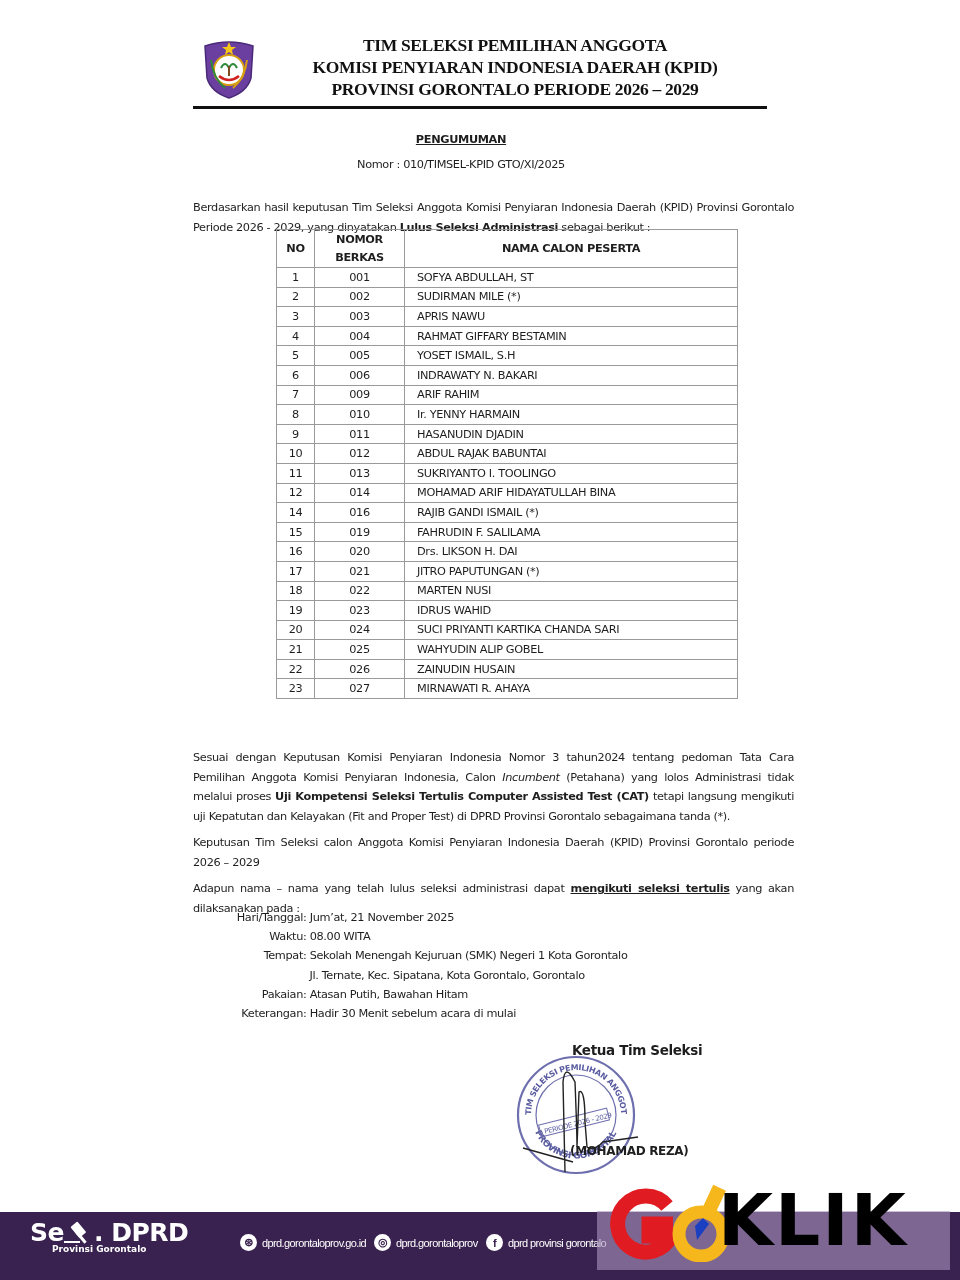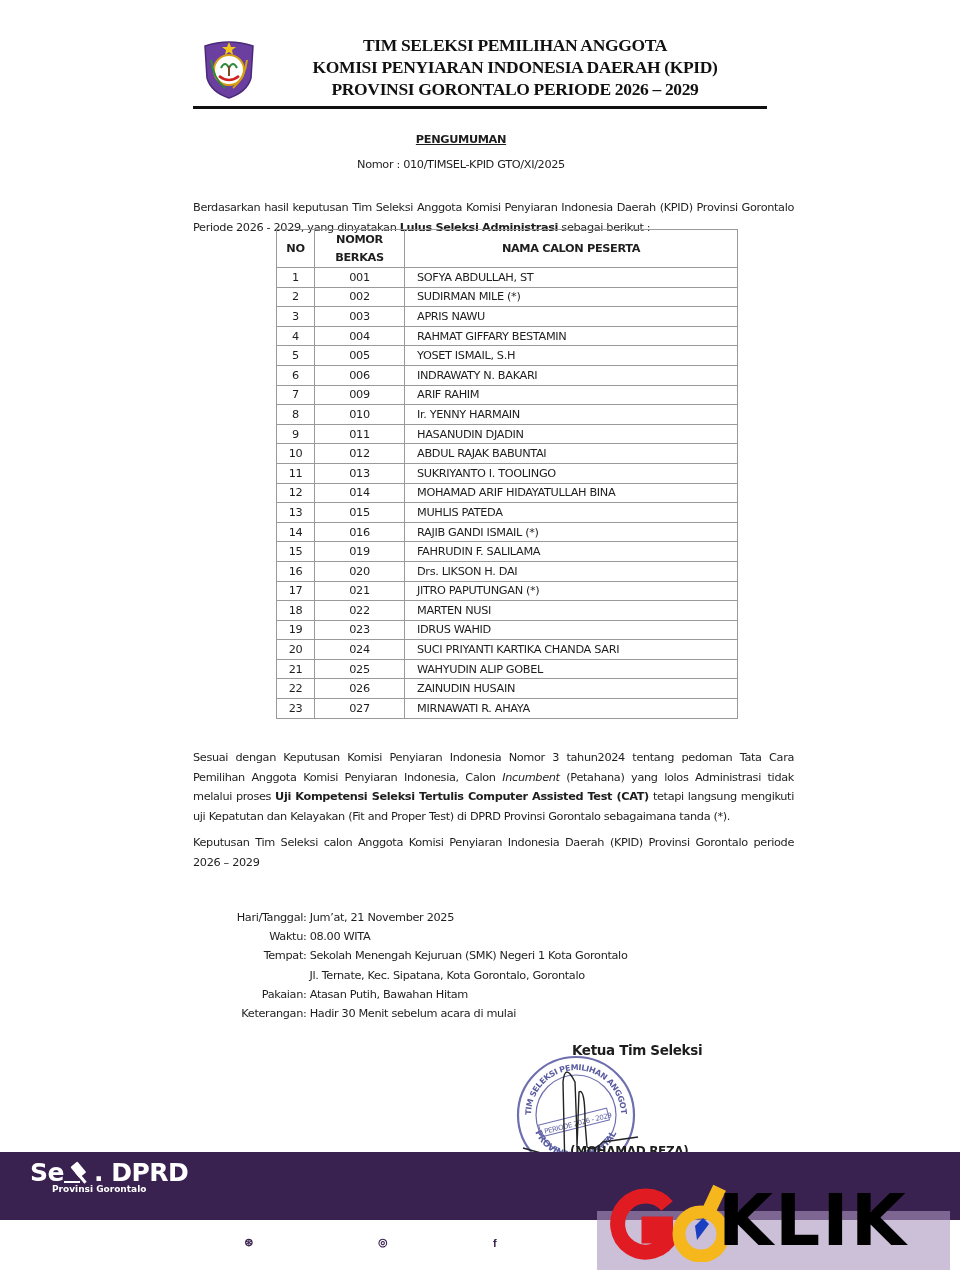--- a/index.html
+++ b/index.html
@@ -37,21 +37,21 @@
   .sched .row { display: flex; }
   .sched .lbl { width: 110px; }
   .sched .val { white-space: nowrap; }
 
   
   .sig-title { position: absolute; left: 572px; top: 1042px; font-weight: bold; font-size: 13.5px; font-family: "DejaVu Sans", sans-serif; }
   .sig-name { position: absolute; left: 570px; top: 1144px; font-weight: bold; font-size: 12px; font-family: "DejaVu Sans", sans-serif; }
   .stamp { position: absolute; left: 513px; top: 1052px; width: 126px; height: 126px; }
 
   
-  .footer { position: absolute; left: 0; top: 1152px; width: 960px; height: 68px; background: #3a2250; }
+  .footer { position: absolute; left: 0; top: 1212px; width: 960px; height: 68px; background: #3a2250; }
   .brand { position: absolute; left: 30px; top: 6px; color: #fff; }
   .brand .big { font-family: "DejaVu Sans", sans-serif; font-weight: bold; font-size: 25px; letter-spacing: -0.5px; display: flex; align-items: center; }
   .brand .small { font-family: "DejaVu Sans", sans-serif; font-weight: bold; font-size: 9px; margin-left: 22px; margin-top: -3px; }
   .social { position: absolute; top: 1234px; display: flex; align-items: center; color: #fff;
     font-family: "Liberation Sans Narrow", "Liberation Sans", sans-serif; font-size: 11px; letter-spacing: -0.6px; }
   .social .ic { width: 17px; height: 17px; border-radius: 50%; background: #fff; margin-right: 5px; display: inline-flex; align-items: center; justify-content: center; color: #3a2250; font-weight: bold; font-size: 11px; }
   .overlay { position: absolute; left: 597px; top: 1211px; width: 353px; height: 59px; background: rgba(170,150,190,0.6); }
   .goklik { position: absolute; left: 601px; top: 1184px; width: 330px; height: 78px; }
   .goklik-text { position: absolute; left: 718px; top: 1181px; font-family: "DejaVu Sans", sans-serif; font-weight: bold; font-size: 71px; color: #000; letter-spacing: 2px; line-height: 80px; }
 </style>
@@ -147,25 +147,20 @@
           <td class="c">11</td>
           <td class="c">013</td>
           <td class="n">SUKRIYANTO I. TOOLINGO</td>
         </tr>
         <tr>
           <td class="c">12</td>
           <td class="c">014</td>
           <td class="n">MOHAMAD ARIF HIDAYATULLAH BINA</td>
         </tr>
         <tr>
-          <td class="c">13</td>
-          <td class="c">015</td>
-          <td class="n">MUHLIS PATEDA</td>
-        </tr>
-        <tr>
           <td class="c">14</td>
           <td class="c">016</td>
           <td class="n">RAJIB GANDI ISMAIL (*)</td>
         </tr>
         <tr>
           <td class="c">15</td>
           <td class="c">019</td>
           <td class="n">FAHRUDIN F. SALILAMA</td>
         </tr>
         <tr>
@@ -208,20 +203,21 @@
           <td class="c">027</td>
           <td class="n">MIRNAWATI R. AHAYA</td>
         </tr>
       </tbody>
   </table>
 
   <div class="para" style="top:731px;"><span>Sesuai dengan Keputusan Komisi Penyiaran Indonesia Nomor 3 tahun2024 tentang pedoman Tata Cara Pemilihan Anggota Komisi Penyiaran Indonesia, Calon </span><i>Incumbent</i><span> (Petahana) yang lolos Administrasi tidak melalui proses </span><b>Uji Kompetensi Seleksi Tertulis Computer Assisted Test (CAT)</b><span> tetapi langsung mengikuti uji Kepatutan dan Kelayakan (Fit and Proper Test) di DPRD Provinsi Gorontalo sebagaimana tanda (*).</span></div>
 
   <div class="para" style="top:816px;">Keputusan Tim Seleksi calon Anggota Komisi Penyiaran Indonesia Daerah (KPID) Provinsi Gorontalo periode 2026 – 2029</div>
 
+  <div class="para" style="top:862px;"><span>Adapun nama – nama yang telah lulus seleksi administrasi dapat </span><b><u>mengikuti seleksi tertulis</u></b><span> yang akan dilaksanakan pada :</span></div>
 
   <div class="sched" id="sched">
       <div class="row">
         <span class="lbl">Hari/Tanggal</span>
         <span class="val" style="white-space: pre;">: Jum’at, 21 November 2025</span>
       </div>
       <div class="row">
         <span class="lbl">Waktu</span>
         <span class="val" style="white-space: pre;">: 08.00 WITA</span>
       </div>

